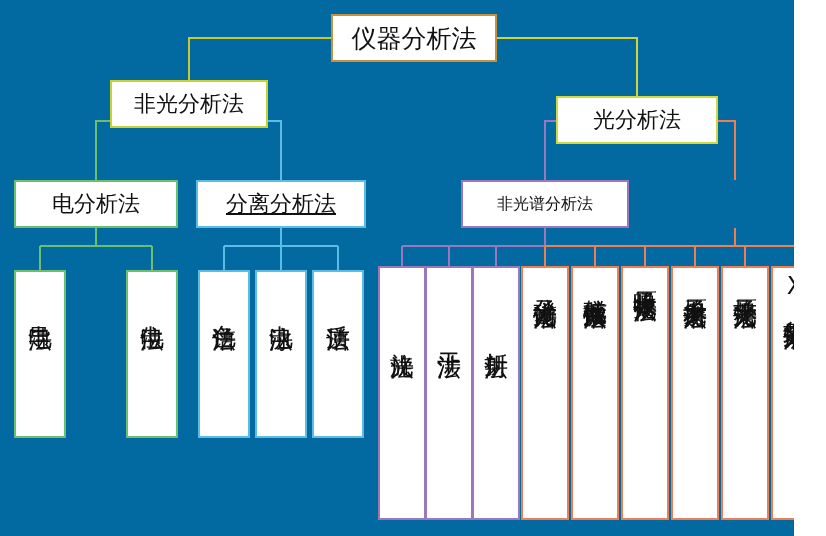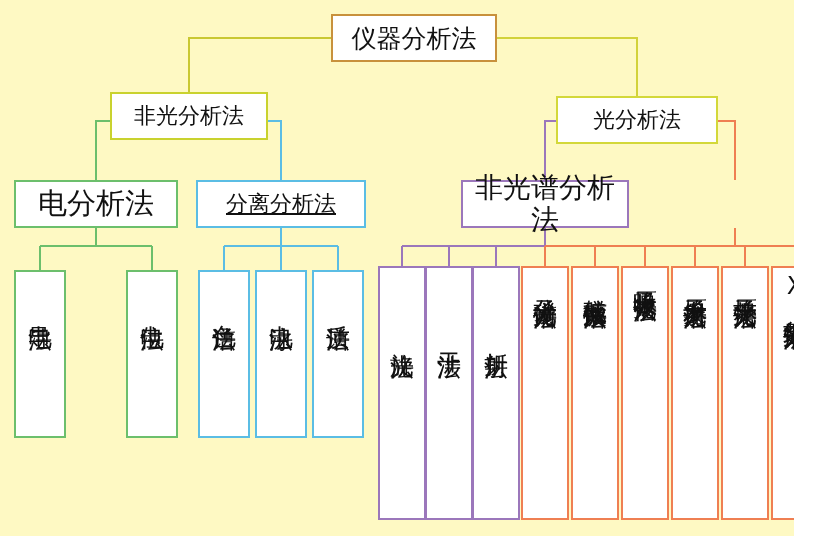--- a/index.html
+++ b/index.html
@@ -4,21 +4,21 @@
 <style>
   html, body {
     margin: 0;
     padding: 0;
     background: #ffffff;
   }
   #canvas {
     position: relative;
     width: 794px;
     height: 536px;
-    background: #fef9c3;
+    background: #0369a1;
     font-family: "DejaVu Sans", "Liberation Sans", sans-serif;
     overflow: hidden;
   }
   #wires {
     position: absolute;
     left: 0; top: 0;
     width: 826px; height: 536px;
     pointer-events: none;
   }
   .node {
@@ -98,38 +98,38 @@
     <path d="M 645 246 L 645 266" fill="none" stroke="#ef7f52" stroke-width="2"></path>
     <path d="M 695 246 L 695 266" fill="none" stroke="#ef7f52" stroke-width="2"></path>
     <path d="M 745 246 L 745 266" fill="none" stroke="#ef7f52" stroke-width="2"></path>
     <path d="M 795 246 L 795 266" fill="none" stroke="#ef7f52" stroke-width="2"></path>
   </svg>
 
   <div class="node horiz" style="left:331px; top:14px; width:166px; height:48px; border-color:#c8913c;">
     <span class="label" style="font-size:25px;">仪器分析法</span>
   </div>
 
-  <div class="node horiz" style="left:110px; top:92px; width:158px; height:48px; border-color:#c9d22e;">
+  <div class="node horiz" style="left:110px; top:80px; width:158px; height:48px; border-color:#c9d22e;">
     <span class="label" style="font-size:22px;">非光分析法</span>
   </div>
 
   <div class="node horiz" style="left:556px; top:96px; width:162px; height:48px; border-color:#d3d83a;justify-content:center;">
     <span class="label" style="font-size:22px;">光分析法</span>
   </div>
 
   <div class="node horiz" style="left:14px; top:180px; width:164px; height:48px; border-color:#6cbf6c;">
-    <span class="label" style="font-size:29px;">电分析法</span>
+    <span class="label" style="font-size:22px;">电分析法</span>
   </div>
 
   <div class="node horiz" style="left:196px; top:180px; width:170px; height:48px; border-color:#5bbde4;">
     <span class="label" style="font-size:22px;text-decoration:underline;">分离分析法</span>
   </div>
 
   <div class="node horiz" style="left:461px; top:180px; width:168px; height:48px; border-color:#9b77bb;">
-    <span class="label" style="font-size:28px;">非光谱分析法</span>
+    <span class="label" style="font-size:16px;text-align:right;">非光谱分析法</span>
   </div>
 
 
   <div class="node vert" style="left:14px; top:270px; width:52px; height:168px; border-color:#6cbf6c; padding-top:34px;">
     <span class="label" style="font-size:24px;">电导法</span>
   </div>
   <div class="node vert" style="left:126px; top:270px; width:52px; height:168px; border-color:#6cbf6c; padding-top:34px;">
     <span class="label" style="font-size:24px;">电位法</span>
   </div>
 

